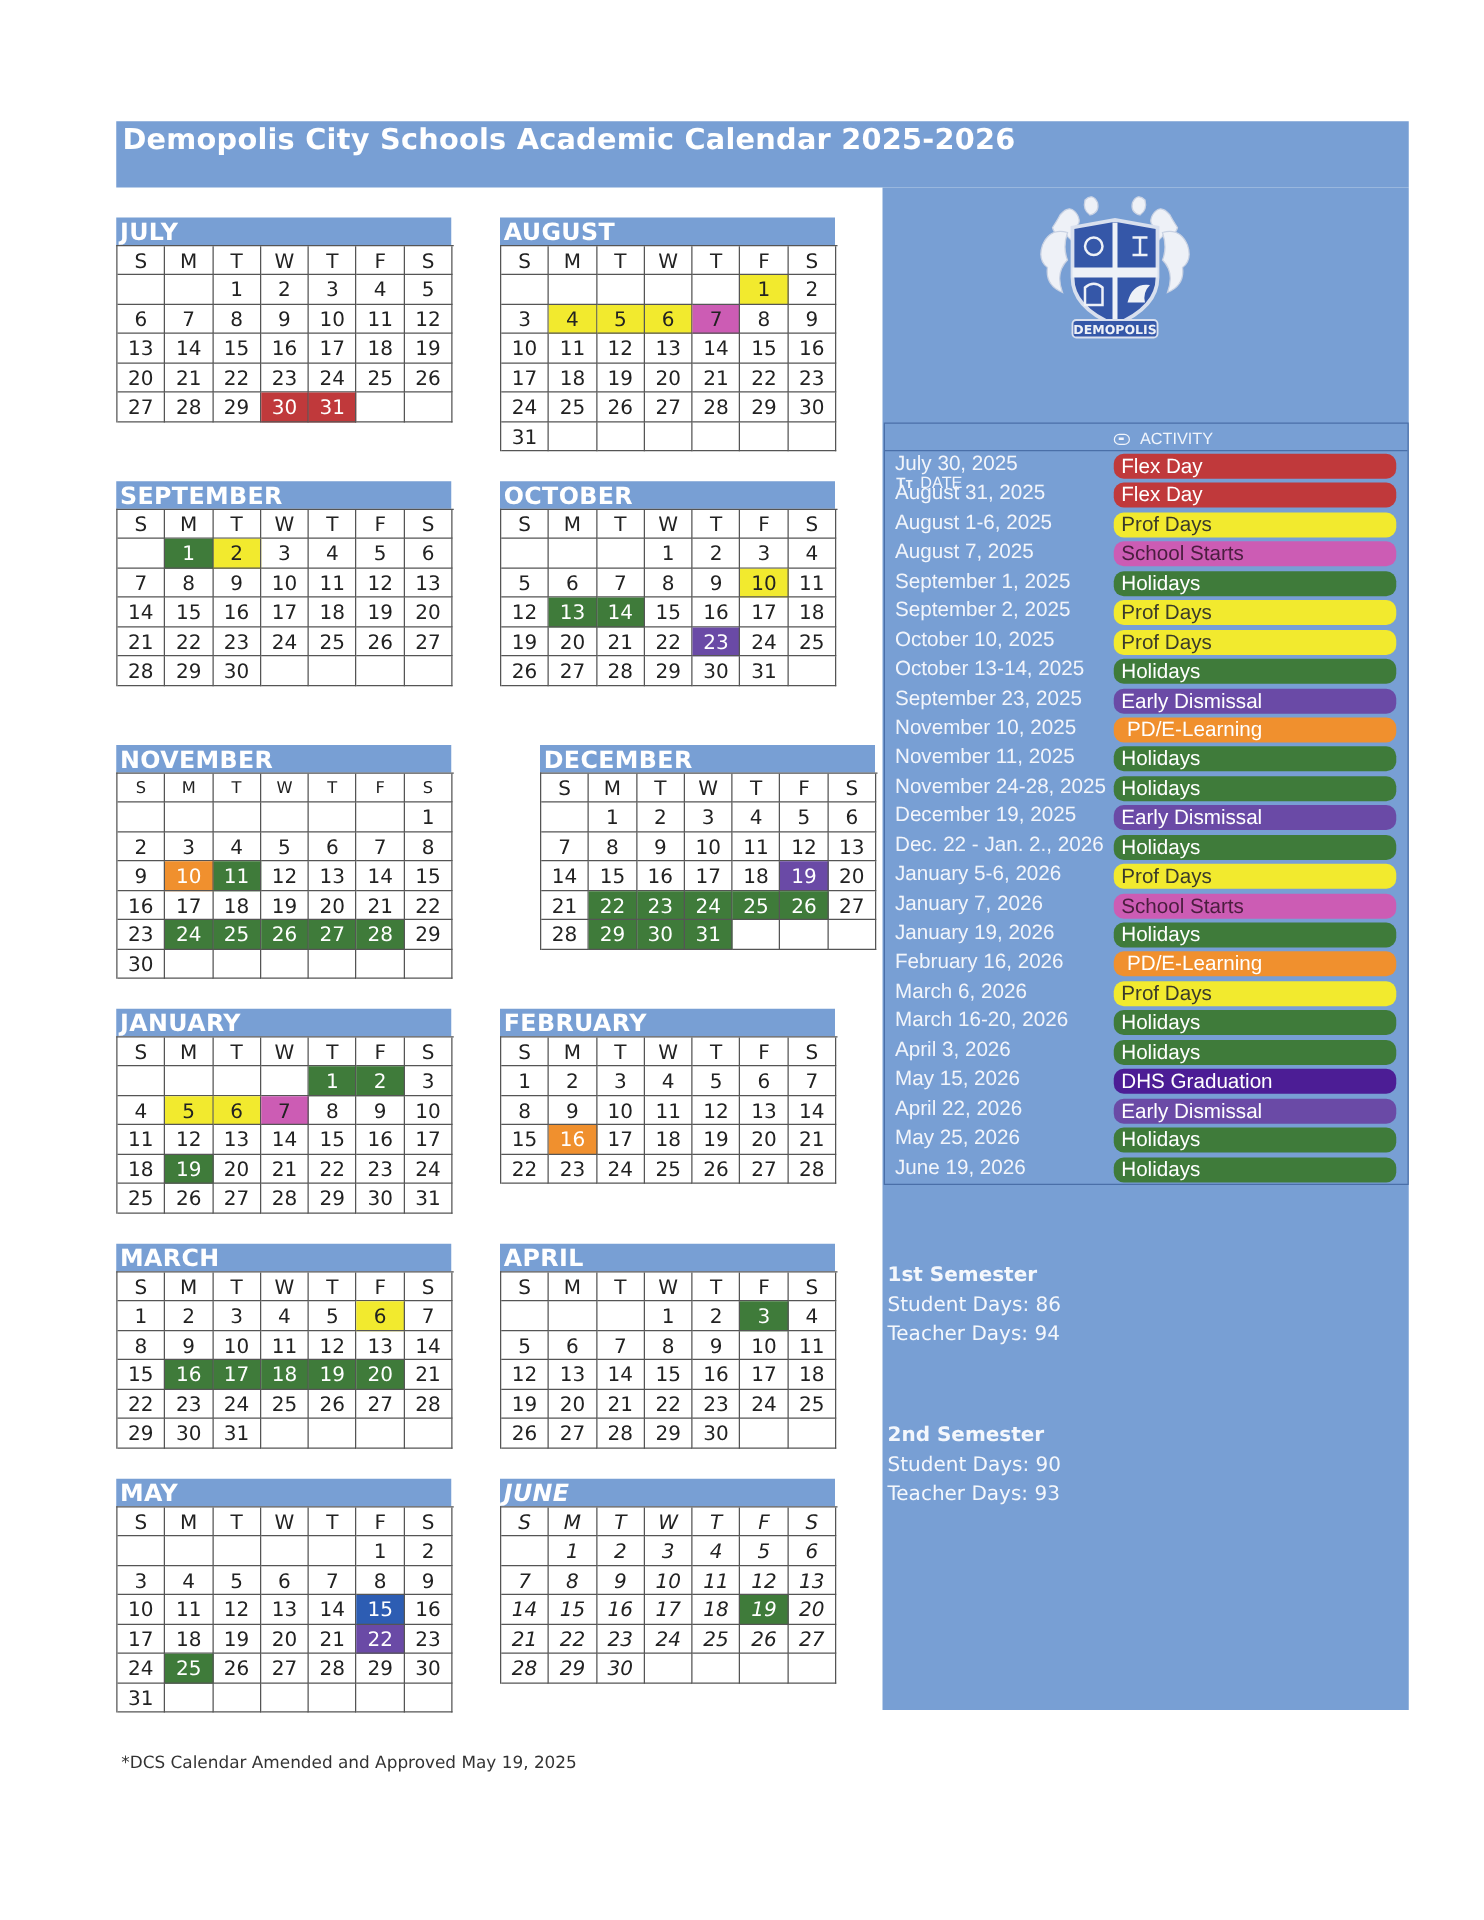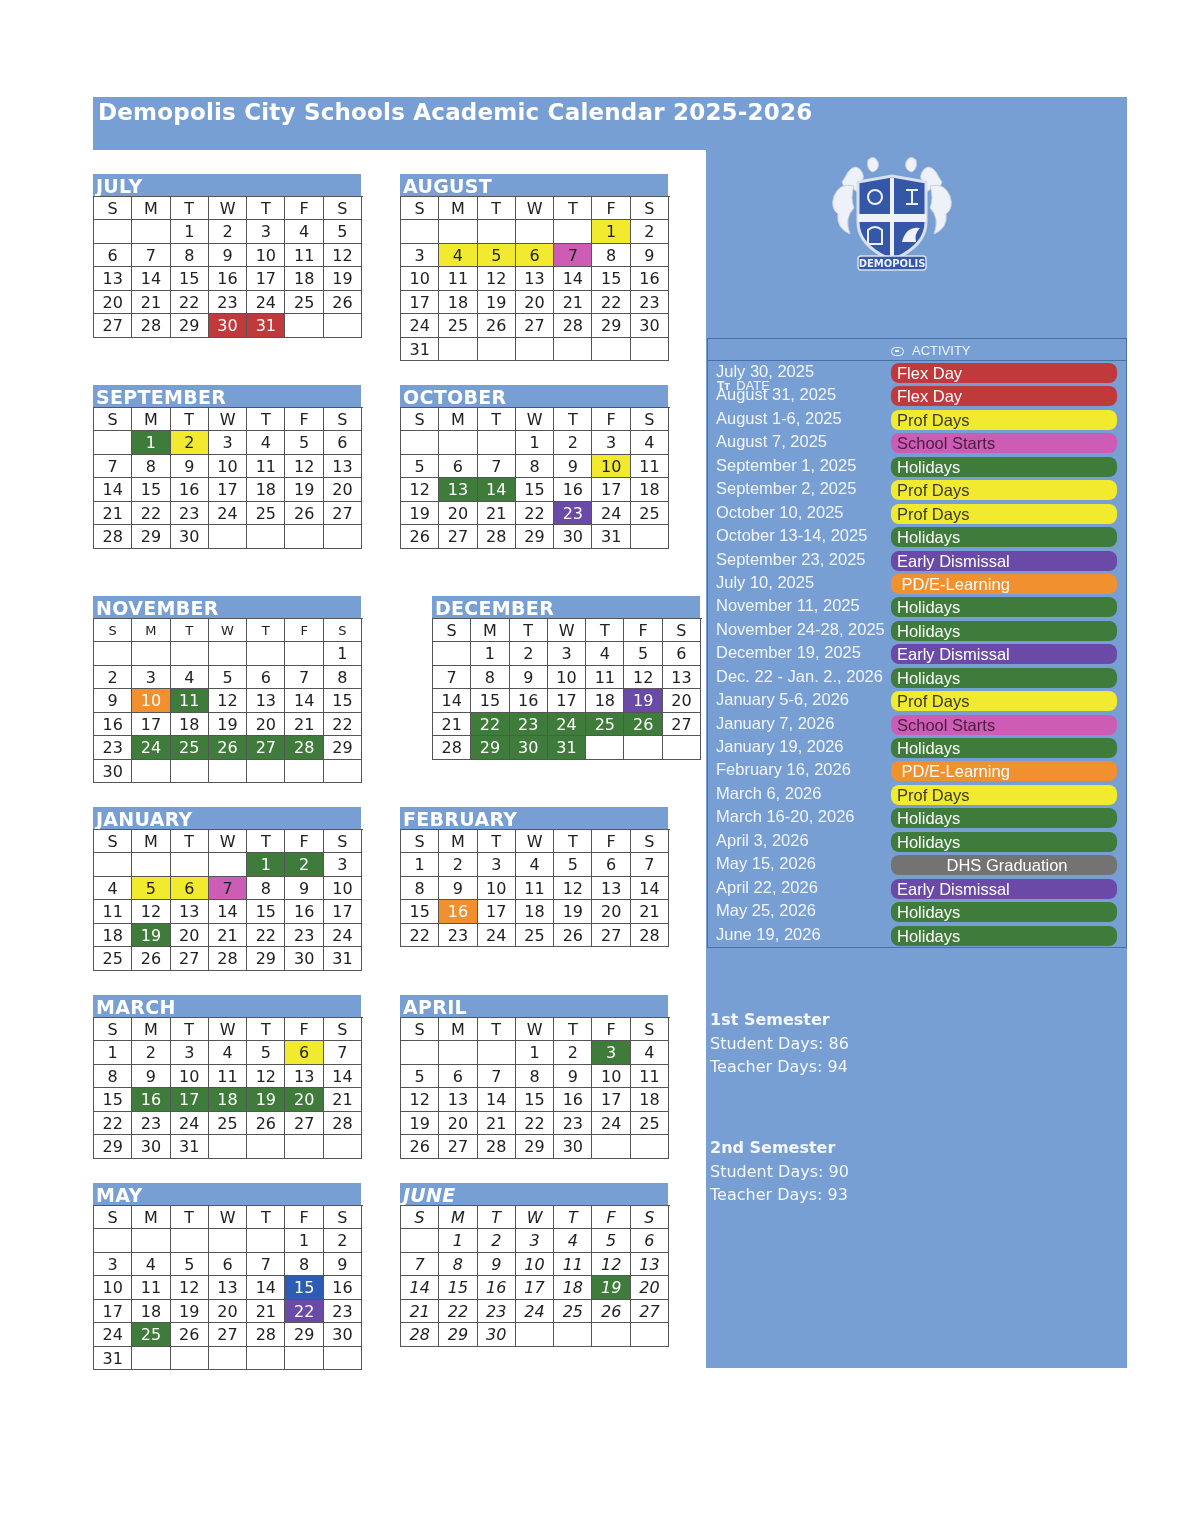--- a/index.html
+++ b/index.html
@@ -735,21 +735,21 @@
       </div>
       <div class="act-row">
         <div class="act-date">October 13-14, 2025</div>
         <div class="act-pill" style="background: rgb(63, 123, 58); color: rgb(255, 255, 255); white-space: pre;">Holidays</div>
       </div>
       <div class="act-row">
         <div class="act-date">September 23, 2025</div>
         <div class="act-pill" style="background: rgb(106, 74, 166); color: rgb(255, 255, 255); white-space: pre;">Early Dismissal</div>
       </div>
       <div class="act-row">
-        <div class="act-date">July 10, 2025</div>
+        <div class="act-date">November 10, 2025</div>
         <div class="act-pill" style="background: rgb(240, 144, 46); color: rgb(255, 255, 255); white-space: pre;"> PD/E-Learning</div>
       </div>
       <div class="act-row">
         <div class="act-date">November 11, 2025</div>
         <div class="act-pill" style="background: rgb(63, 123, 58); color: rgb(255, 255, 255); white-space: pre;">Holidays</div>
       </div>
       <div class="act-row">
         <div class="act-date">November 24-28, 2025</div>
         <div class="act-pill" style="background: rgb(63, 123, 58); color: rgb(255, 255, 255); white-space: pre;">Holidays</div>
       </div>
@@ -784,21 +784,21 @@
       <div class="act-row">
         <div class="act-date">March 16-20, 2026</div>
         <div class="act-pill" style="background: rgb(63, 123, 58); color: rgb(255, 255, 255); white-space: pre;">Holidays</div>
       </div>
       <div class="act-row">
         <div class="act-date">April 3, 2026</div>
         <div class="act-pill" style="background: rgb(63, 123, 58); color: rgb(255, 255, 255); white-space: pre;">Holidays</div>
       </div>
       <div class="act-row">
         <div class="act-date">May 15, 2026</div>
-        <div class="act-pill" style="background: #737373; color: rgb(255, 255, 255); white-space: pre; text-align: center;">DHS Graduation</div>
+        <div class="act-pill" style="background: #4c1d95; color: rgb(255, 255, 255); white-space: pre;">DHS Graduation</div>
       </div>
       <div class="act-row">
         <div class="act-date">April 22, 2026</div>
         <div class="act-pill" style="background: rgb(106, 74, 166); color: rgb(255, 255, 255); white-space: pre;">Early Dismissal</div>
       </div>
       <div class="act-row">
         <div class="act-date">May 25, 2026</div>
         <div class="act-pill" style="background: rgb(63, 123, 58); color: rgb(255, 255, 255); white-space: pre;">Holidays</div>
       </div>
       <div class="act-row">
@@ -813,13 +813,14 @@
   <div>Student Days: 86</div>
   <div>Teacher Days: 94</div>
 </div>
 <div class="sem" style="top:1136px;">
   <div class="sem-title">2nd Semester</div>
   <div>Student Days: 90</div>
   <div>Teacher Days: 93</div>
 </div>
 
 <div class="notes">
+  <div>*DCS Calendar Amended and Approved May 19, 2025</div>
 </div>
 
 </body></html>

